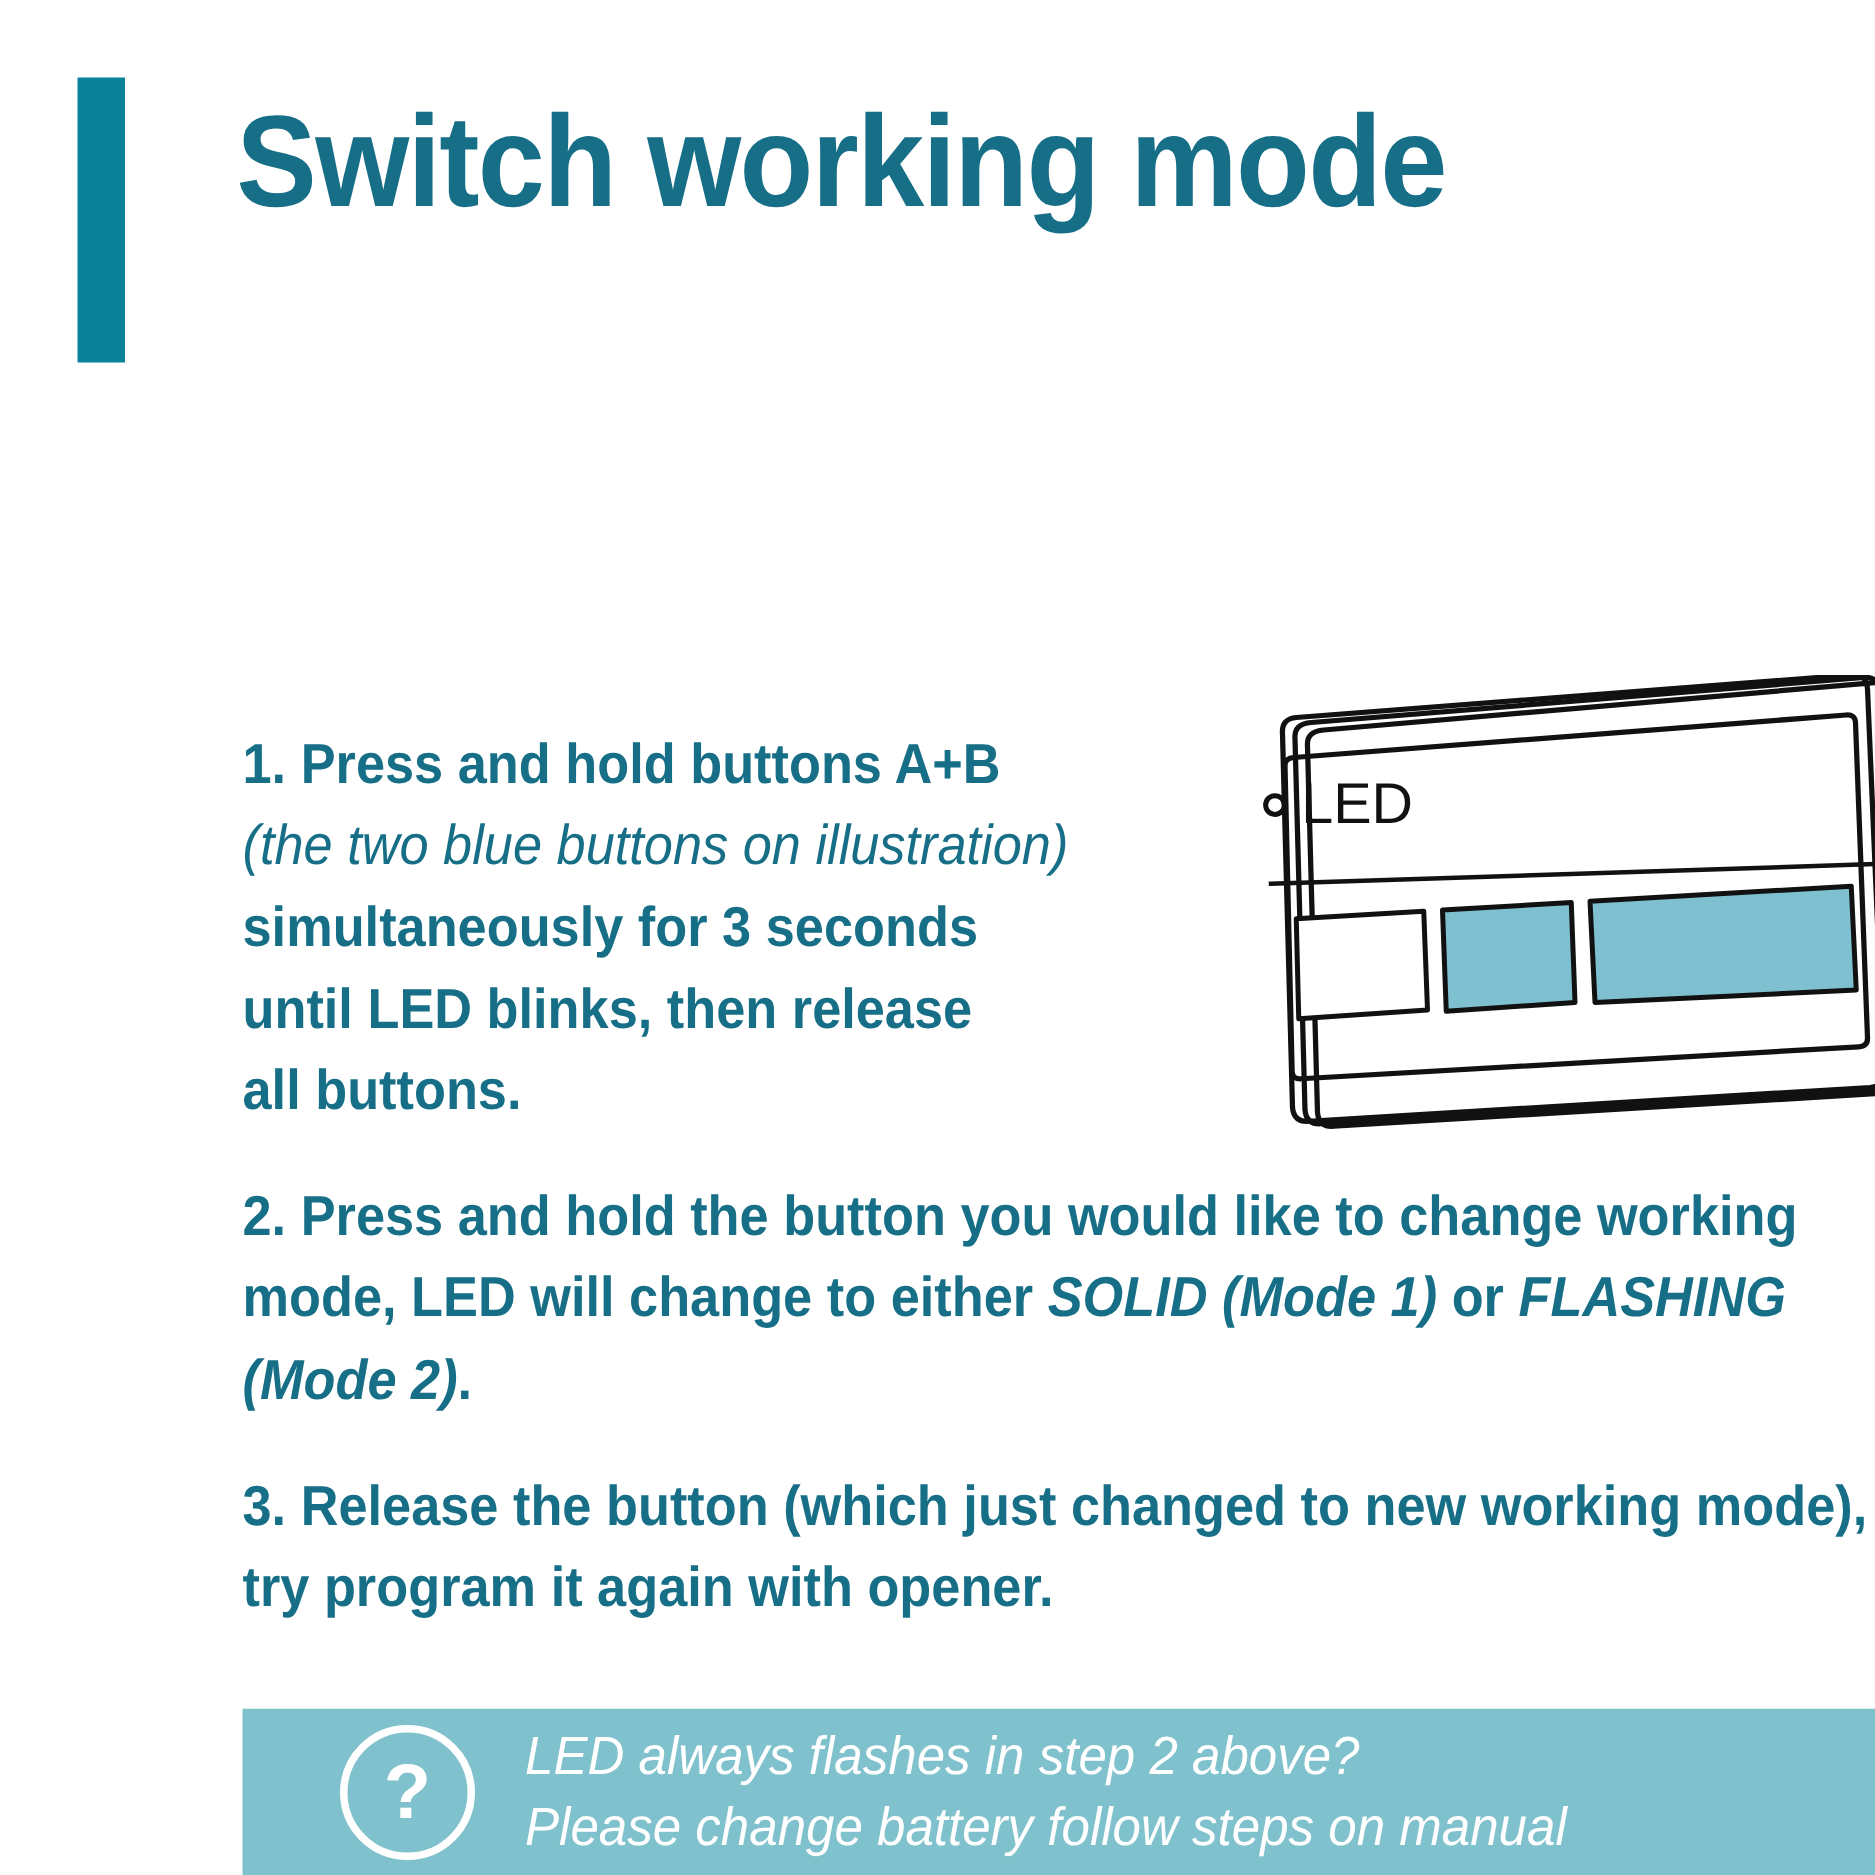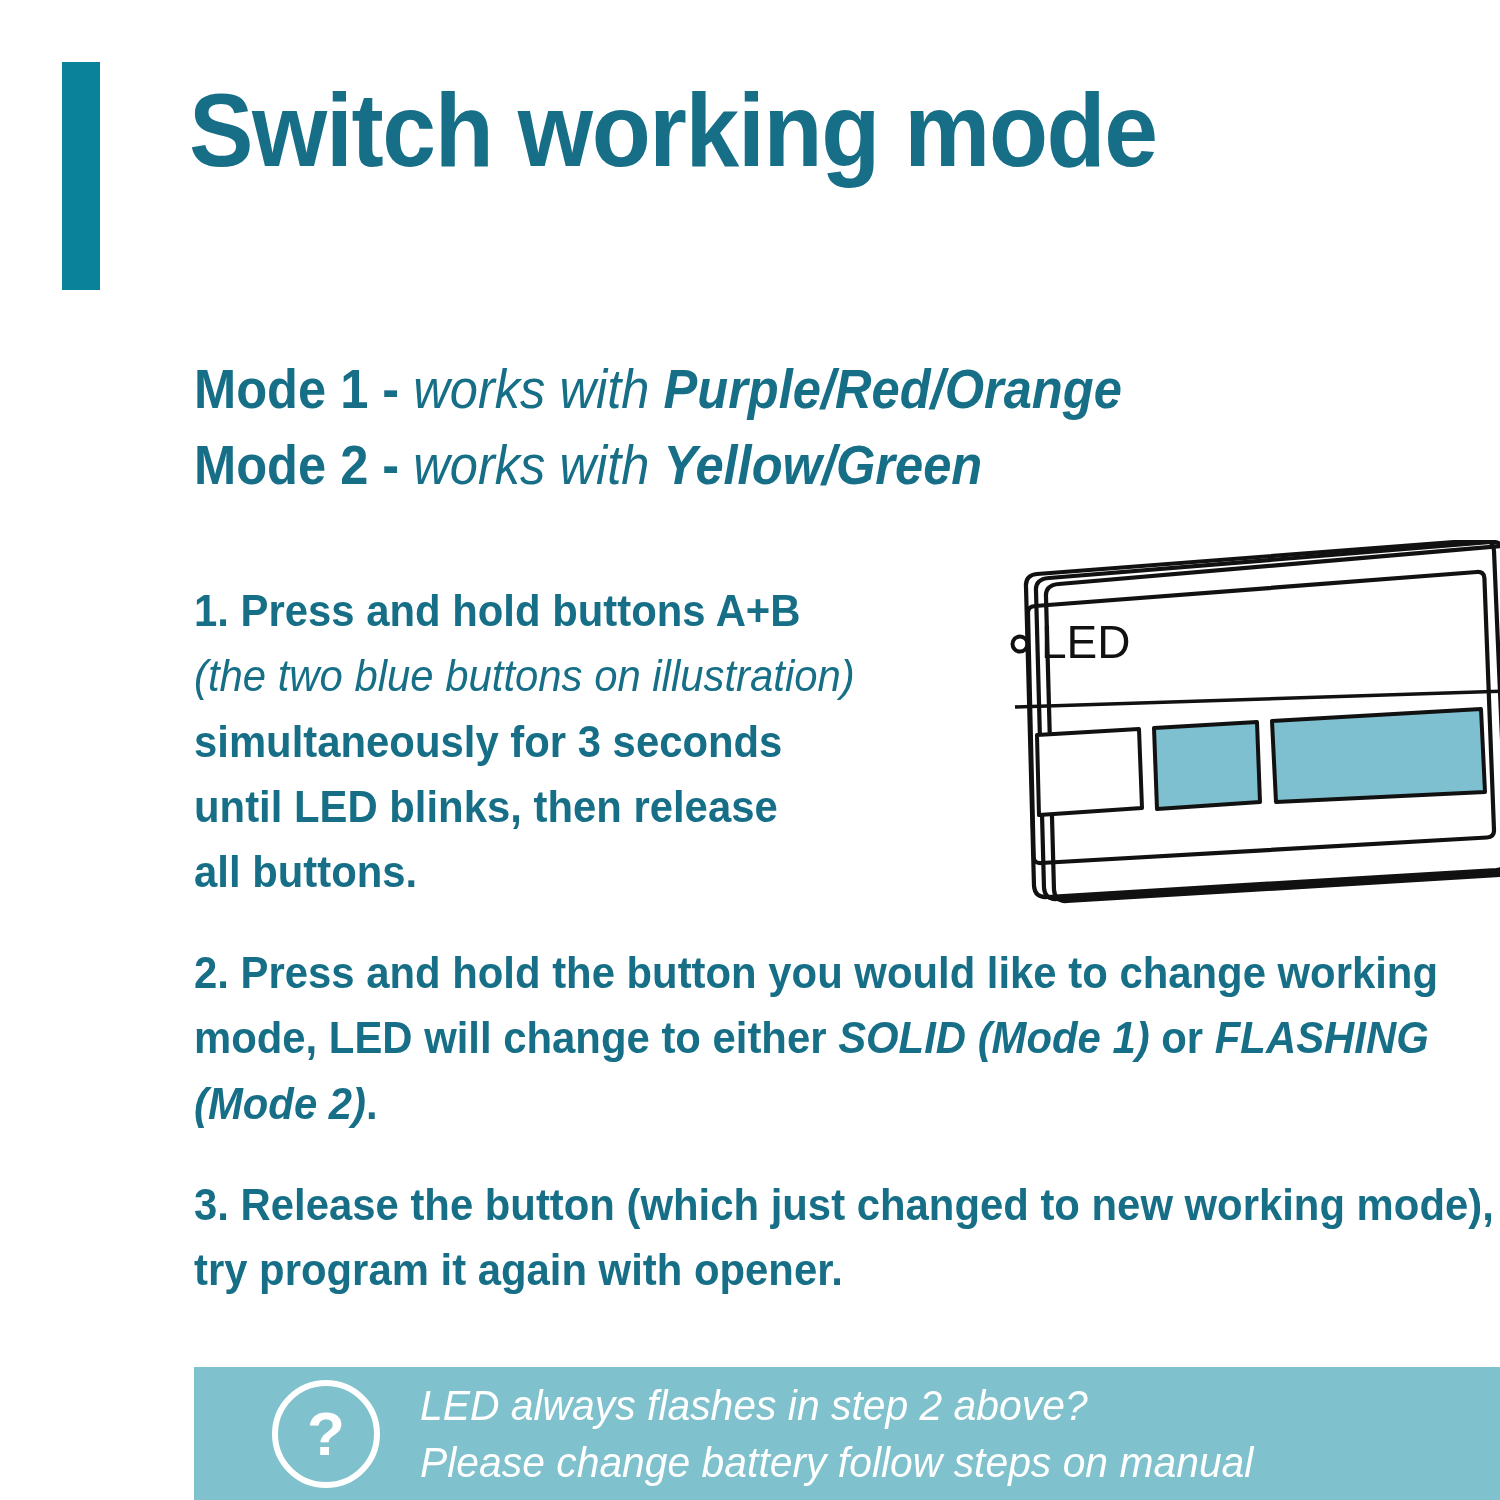--- a/index.html
+++ b/index.html
@@ -136,28 +136,20 @@
   }
 </style>
 </head>
 <body>
 
 <div id="page">
 
   <div class="accent-bar"></div>
   <div class="page-title">Switch working mode</div>
 
-  <div class="mode-block">
-    <div class="mode-line">
-      <span class="lead">Mode 1 - </span><span class="mid">works with </span><span class="colors">Purple/Red/Orange</span>
-    </div>
-    <div class="mode-line">
-      <span class="lead">Mode 2 - </span><span class="mid">works with </span><span class="colors">Yellow/Green</span>
-    </div>
-  </div>
 
   <div class="step" id="step-1">
     <div>1. Press and hold buttons A+B</div>
     <div class="reg-it">(the two blue buttons on illustration)</div>
     <div>simultaneously for 3 seconds</div>
     <div>until LED blinks, then release</div>
     <div>all buttons.</div>
   </div>
 
   <div class="step" id="step-2"><span>2. Press and hold the button you would like to change working mode, LED will change to either </span><em>SOLID (Mode 1)</em><span> or </span><em>FLASHING (Mode 2)</em><span>.</span></div>

